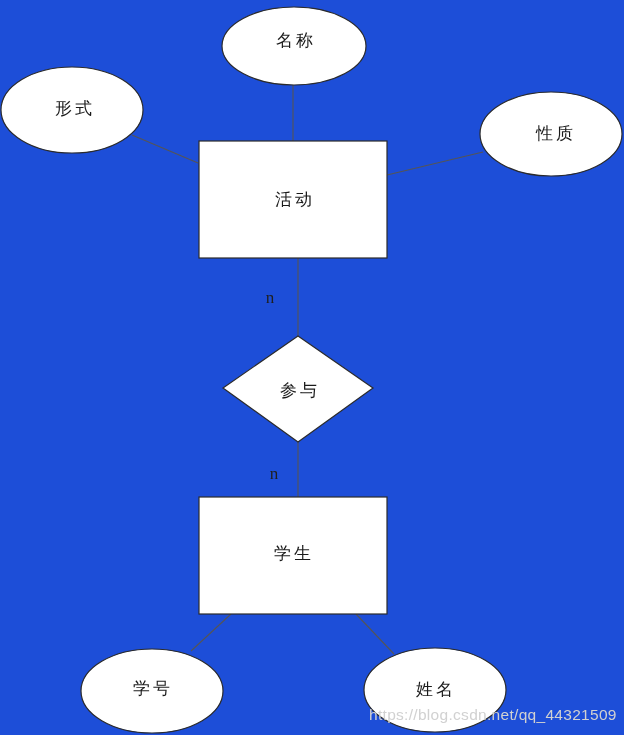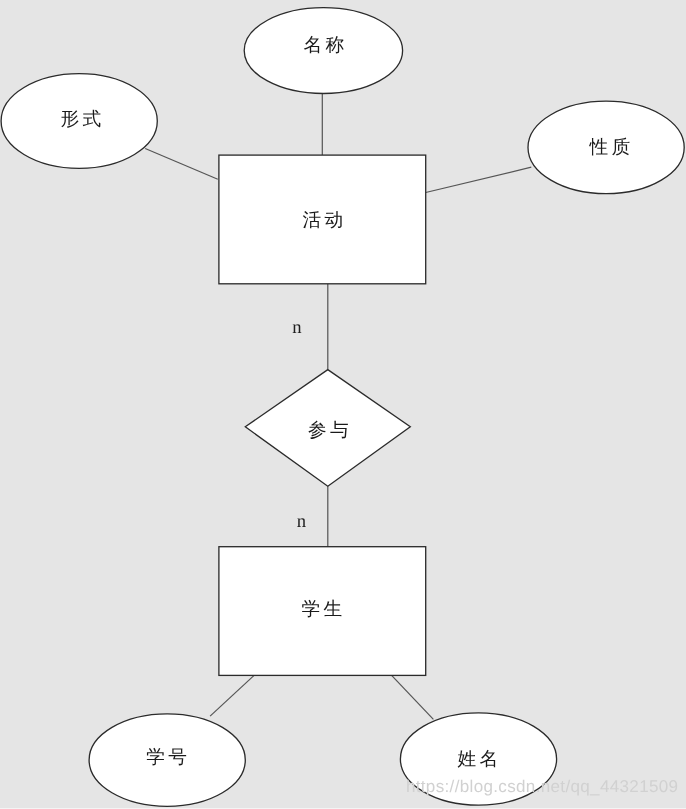--- a/index.html
+++ b/index.html
@@ -4,21 +4,21 @@
 <style>
   html, body {
     margin: 0;
     padding: 0;
     background: #ffffff;
   }
   .canvas {
     position: relative;
     width: 624px;
     height: 735px;
-    background: #e5e5e5;
+    background: #1d4ed8;
     overflow: hidden;
   }
   svg { display: block; }
   .edge {
     stroke: #555555;
     stroke-width: 1.1;
     fill: none;
   }
   .shape {
     fill: #ffffff;

